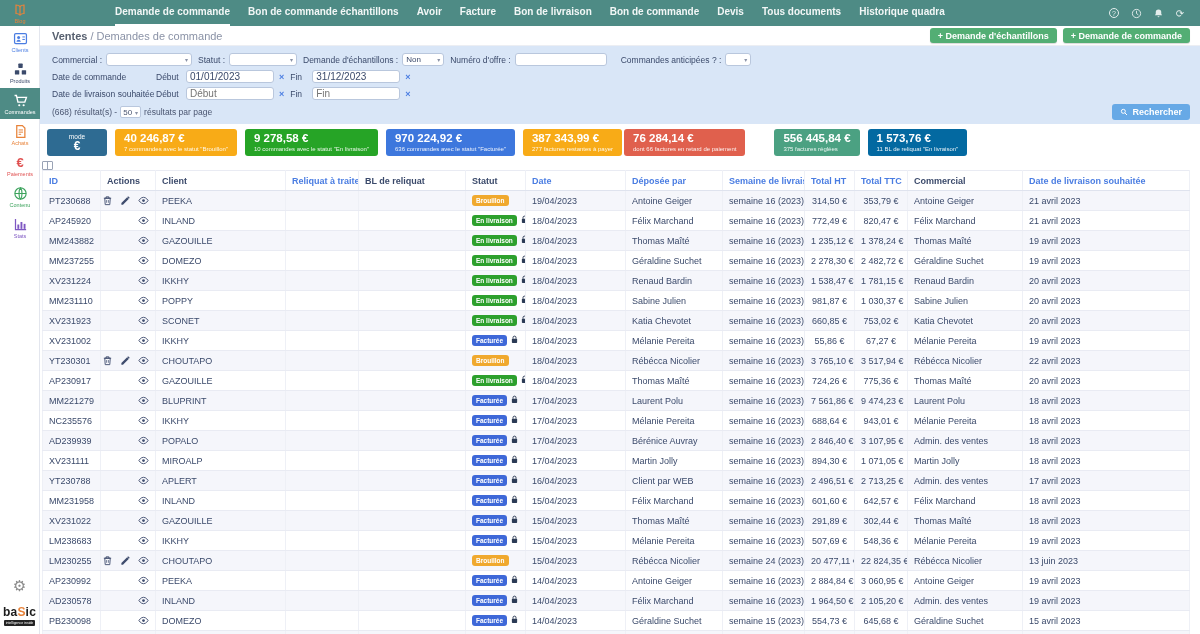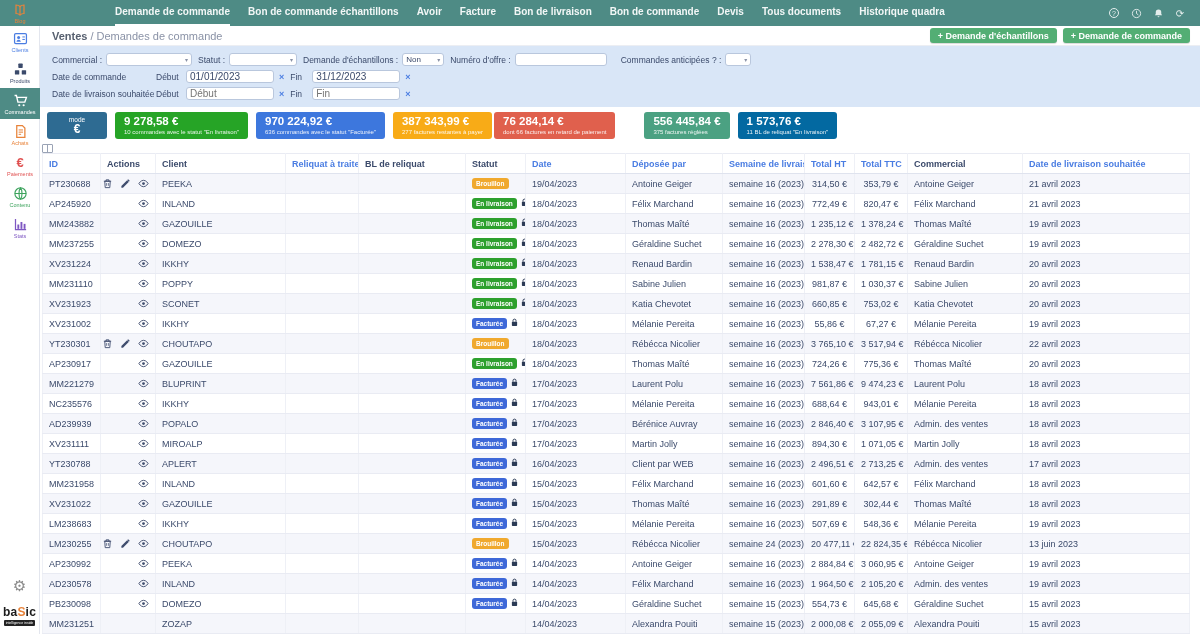--- a/index.html
+++ b/index.html
@@ -282,27 +282,48 @@
       <span class="finput" style="width:88px">
           <input placeholder="Début" style="">
         </span>
       <span class="xmark">×</span>
       <span class="flabel sublabel" style="width:18px">Fin</span>
       <span class="finput" style="width:88px">
           <input placeholder="Fin" style="">
         </span>
       <span class="xmark">×</span>
     </div>
+    <div class="results-row">
+      <span class="results-text">
+        <span>(668) résultat(s) -</span>
+        <span class="mini-select">
+            <span>50</span>
+            <span class="chev">▾</span>
+          </span>
+        <span>résultats par page</span>
+      </span>
+      <button class="btn-search">
+        <svg viewBox="0 0 24 24" fill="none" stroke="#fff" stroke-width="3">
+            <circle cx="10" cy="10" r="6"></circle>
+            <path d="M15 15l6 6"></path>
+          </svg>
+        <span>Rechercher</span>
+      </button>
+    </div>
   </div>
 
   <div class="cards" id="cards-row">
     <div class="card mode-card" style="background: rgb(46, 107, 146);">
       <span class="m-lbl">mode</span>
       <span class="m-sym">€</span>
     </div>
+  <div class="card" style="background: rgb(248, 171, 23);">
+        <div class="val">40 246,87 €</div>
+        <div class="cap">7 commandes avec le statut "Brouillon"</div>
+      </div>
       <div class="card" style="background: rgb(38, 164, 38);">
         <div class="val">9 278,58 €</div>
         <div class="cap">10 commandes avec le statut "En livraison"</div>
       </div>
       <div class="card" style="background: rgb(61, 119, 221);">
         <div class="val">970 224,92 €</div>
         <div class="cap">636 commandes avec le statut "Facturée"</div>
       </div>
       <div class="card" style="background: rgb(248, 171, 23);">
         <div class="val">387 343,99 €</div>

